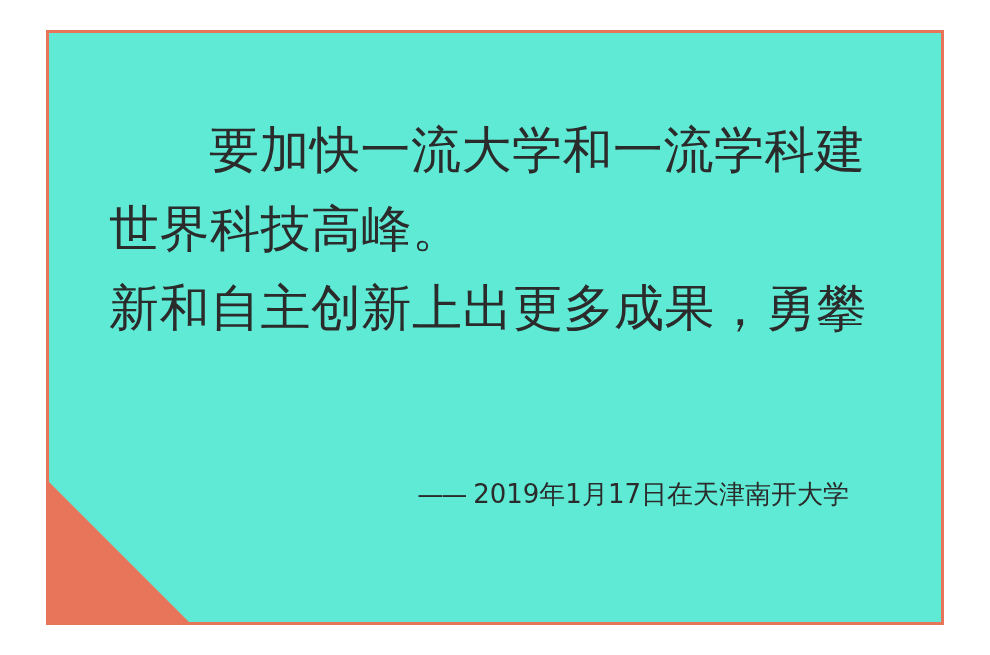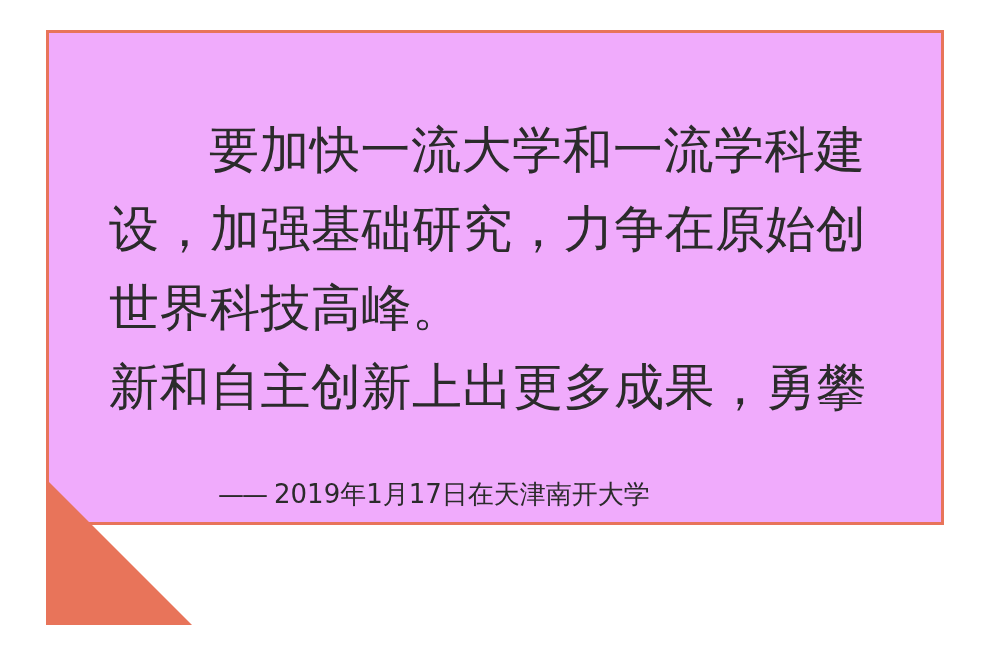--- a/index.html
+++ b/index.html
@@ -12,23 +12,23 @@
     background: #ffffff;
     font-family: "DejaVu Sans", "Liberation Sans", sans-serif;
     overflow: hidden;
   }
 
   .quote-card {
     position: absolute;
     left: 46px;
     top: 30px;
     width: 898px;
-    height: 495px;
+    height: 595px;
     box-sizing: border-box;
-    background: #f0abfc;
+    background: #5eead4;
     border: 3px solid #e8745a;
     text-decoration: underline;
   }
 
   
   .corner-block {
     position: absolute;
     left: 46px;
     top: 479px;
     width: 146px;
@@ -52,44 +52,44 @@
     white-space: nowrap;
     font-family: "DejaVu Sans", "Liberation Sans", sans-serif;
     font-weight: 400;
   }
   .quote-line.indent {
     text-indent: 100px;
   }
 
   .attribution {
     position: absolute;
-    right: 103px;
+    right: 92px;
     top: 438px;
     width: 620px;
+    text-align: right;
   }
   .attr-line {
     font-size: 26px;
     line-height: 46px;
     color: #2b2b2b;
     white-space: nowrap;
     font-family: "DejaVu Sans", "Liberation Sans", sans-serif;
   }
   .dash {
     letter-spacing: -2px;
     margin-right: 8px;
   }
 </style>
 </head>
 <body>
 
 <div class="quote-card">
 
   <div class="quote-body">
     <div class="quote-line indent">要加快一流大学和一流学科建</div>
-    <div class="quote-line">设，加强基础研究，力争在原始创</div>
     <div class="quote-line">世界科技高峰。</div>
     <div class="quote-line">新和自主创新上出更多成果，勇攀</div>
   </div>
 
   <div class="attribution">
     <div class="attr-line"><span class="dash">——</span><span>2019年1月17日在天津南开大学</span></div>
   </div>
 
 </div>
 

